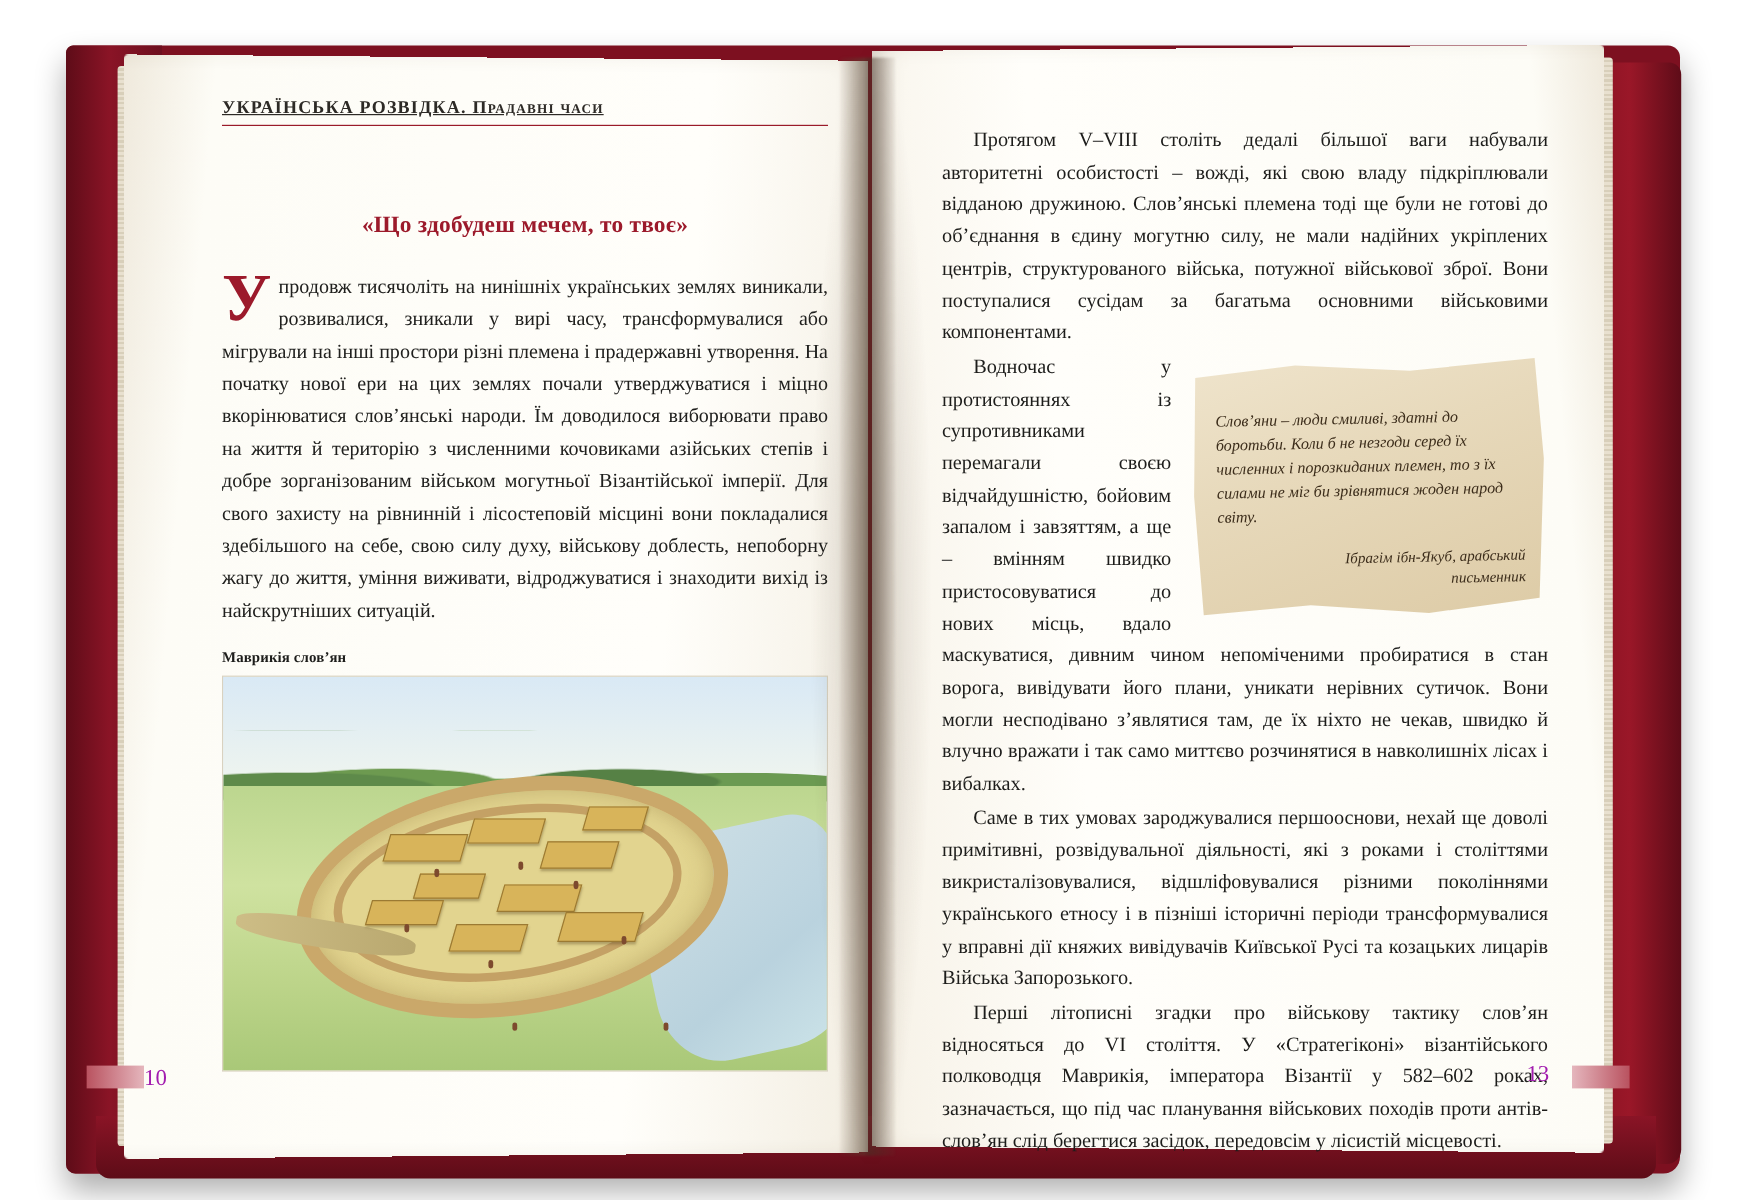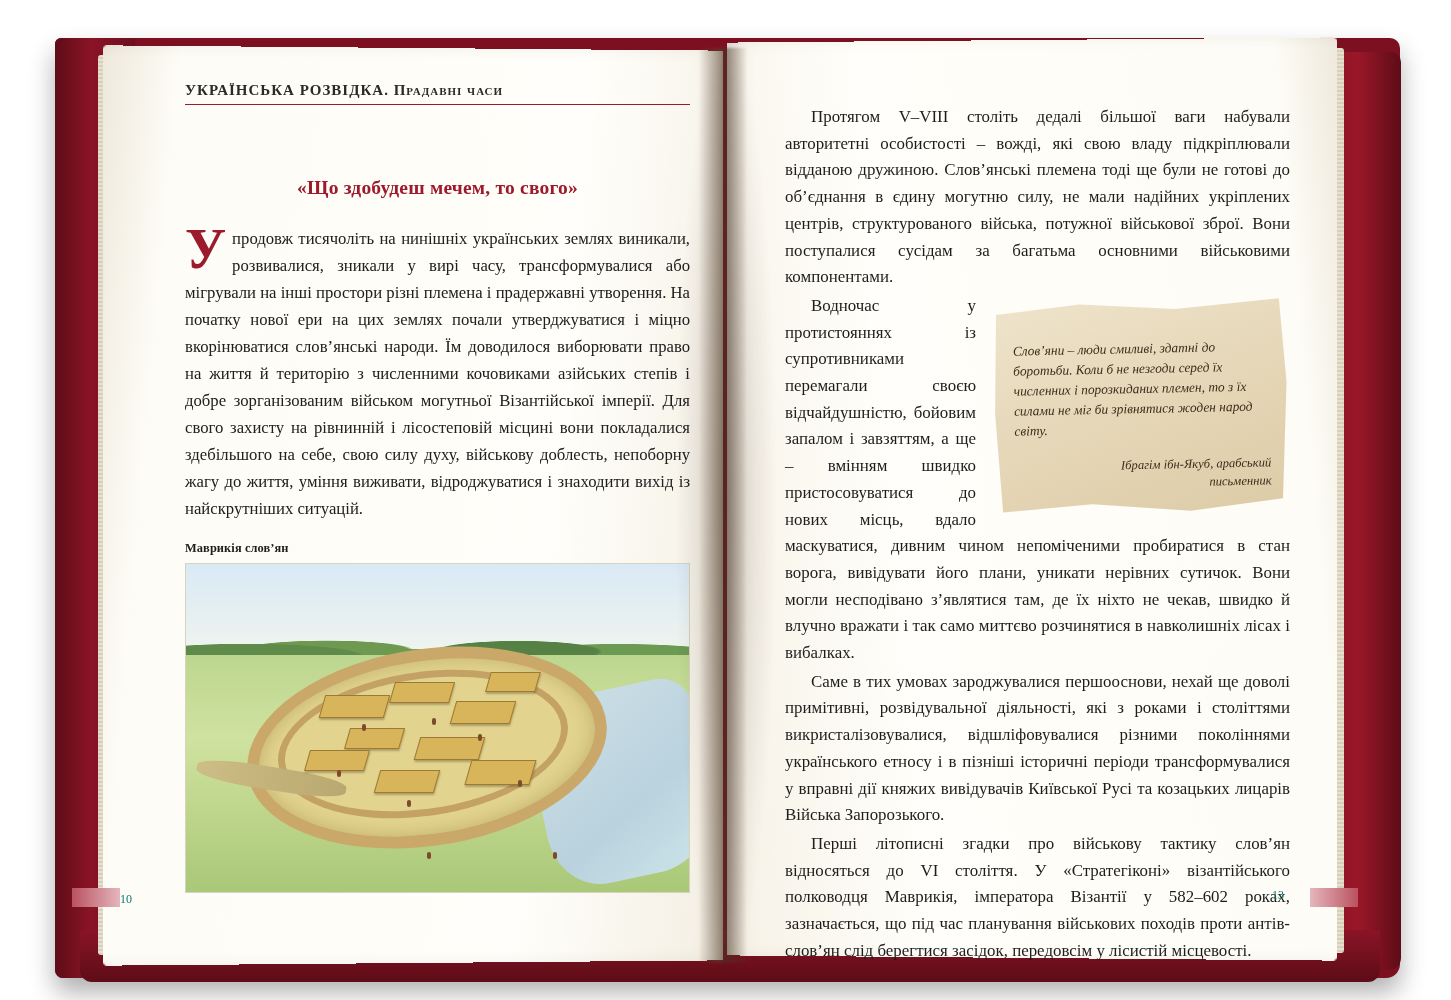--- a/index.html
+++ b/index.html
@@ -94,21 +94,21 @@
 
   .running-head {
     font-variant: small-caps;
     font-size: 15px;
     letter-spacing: 0.4px;
     color: #2d2a26;
     padding-bottom: 5px;
     border-bottom: 1.6px solid #9a1b2a;
     font-family: "Liberation Serif", serif;
   }
-  .running-head .rh-caps { font-weight: 700; letter-spacing: 1px; }
+  .running-head .rh-caps { font-weight: 700; letter-spacing: 1px; text-decoration: underline; }
 
   .section-title {
     margin-top: 72px;
     text-align: center;
     color: #9c1a2b;
     font-weight: 700;
     font-size: 19.5px;
     letter-spacing: 0.2px;
   }
 
@@ -185,21 +185,21 @@
     position: absolute;
     left: 120px; top: 885px;
     width: 120px; height: 28px;
     display: flex; align-items: center;
   }
   .folio-bar-l {
     position:absolute; left: 72px; top: 888px;
     width: 48px; height: 19px;
     background: linear-gradient(90deg,#b9525f,#e5b6bd);
   }
-  .folio-num { font-size: 12px; color:#0f766e; }
+  .folio-num { font-size: 19px; color:#a21caf; }
 
   
   .r-content { position: absolute; left: 785px; top: 72px; width: 505px; }
   .chapter-head {
     padding-bottom: 5px;
     border-bottom: 1.6px solid #9a1b2a;
     color: #2d2a26;
     font-size: 14.5px;
   }
   .chapter-head .ch-label {
@@ -270,21 +270,21 @@
   <div class="page-edge-left"></div>
   <div class="page-edge-right"></div>
 
   <div class="page page-left"></div>
 
   <div class="l-content">
     <div class="running-head">
       <span class="rh-caps">УКРАЇНСЬКА РОЗВІДКА. Прадавні часи</span>
     </div>
 
-    <div class="section-title">«Що здобудеш мечем, то свого»</div>
+    <div class="section-title">«Що здобудеш мечем, то твоє»</div>
 
     <div class="body-col">
       <span class="dropcap">У</span><span>продовж тисячоліть на нинішніх українських землях виникали, розвивалися, зникали у вирі часу, трансформувалися або мігрували на інші простори різні племена і прадержавні утворення. На початку нової ери на цих землях почали утверджуватися і міцно вкорінюватися слов’янські народи. Їм доводилося виборювати право на життя й територію з численними кочовиками азійських степів і добре зорганізованим військом могутньої Візантійської імперії. Для свого захисту на рівнинній і лісостеповій місцині вони покладалися здебільшого на себе, свою силу духу, військову доблесть, непоборну жагу до життя, уміння виживати, відроджуватися і знаходити вихід із найскрутніших ситуацій.</span>
     </div>
 
     <div class="fig-caption">Маврикія слов’ян</div>
 
     <div class="illus">
       <div class="il-sky"></div>
       <div class="il-trees-back"></div>

